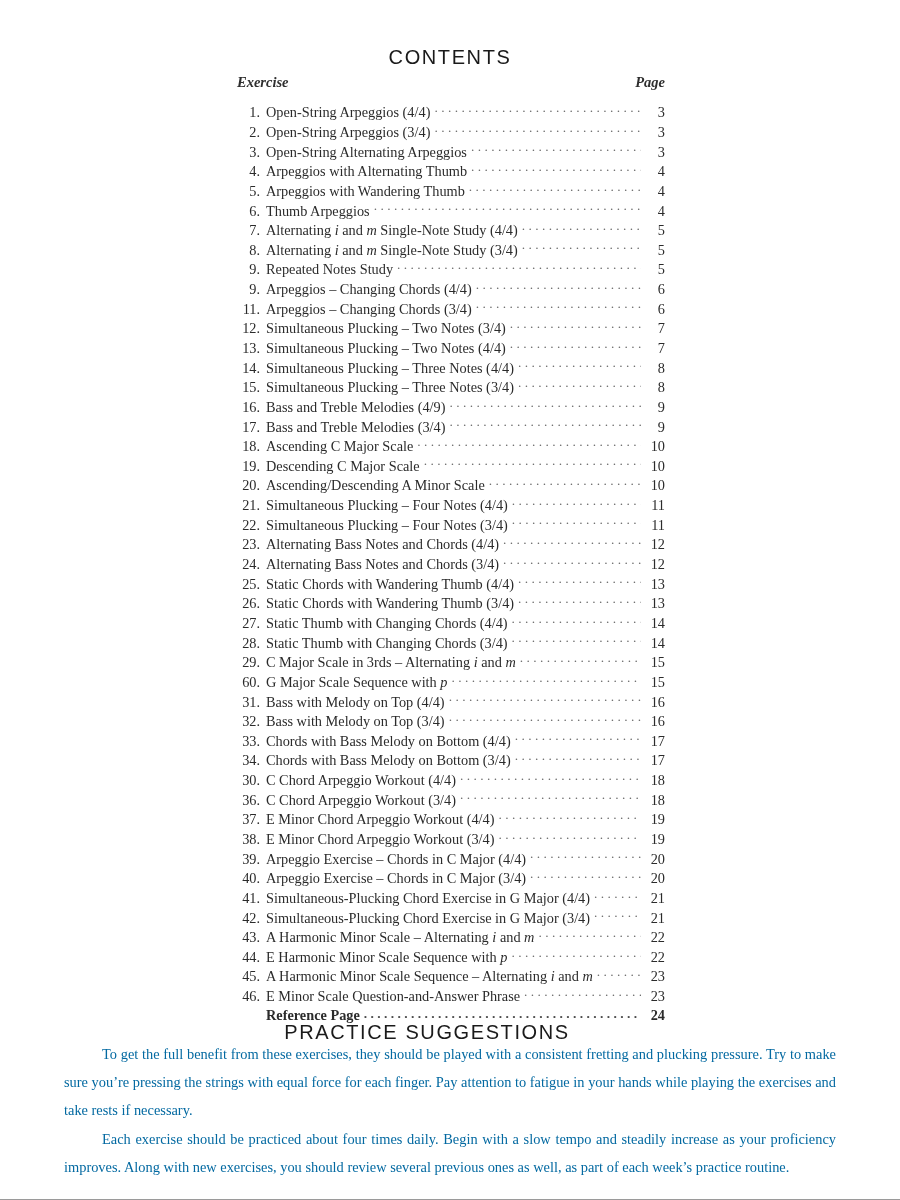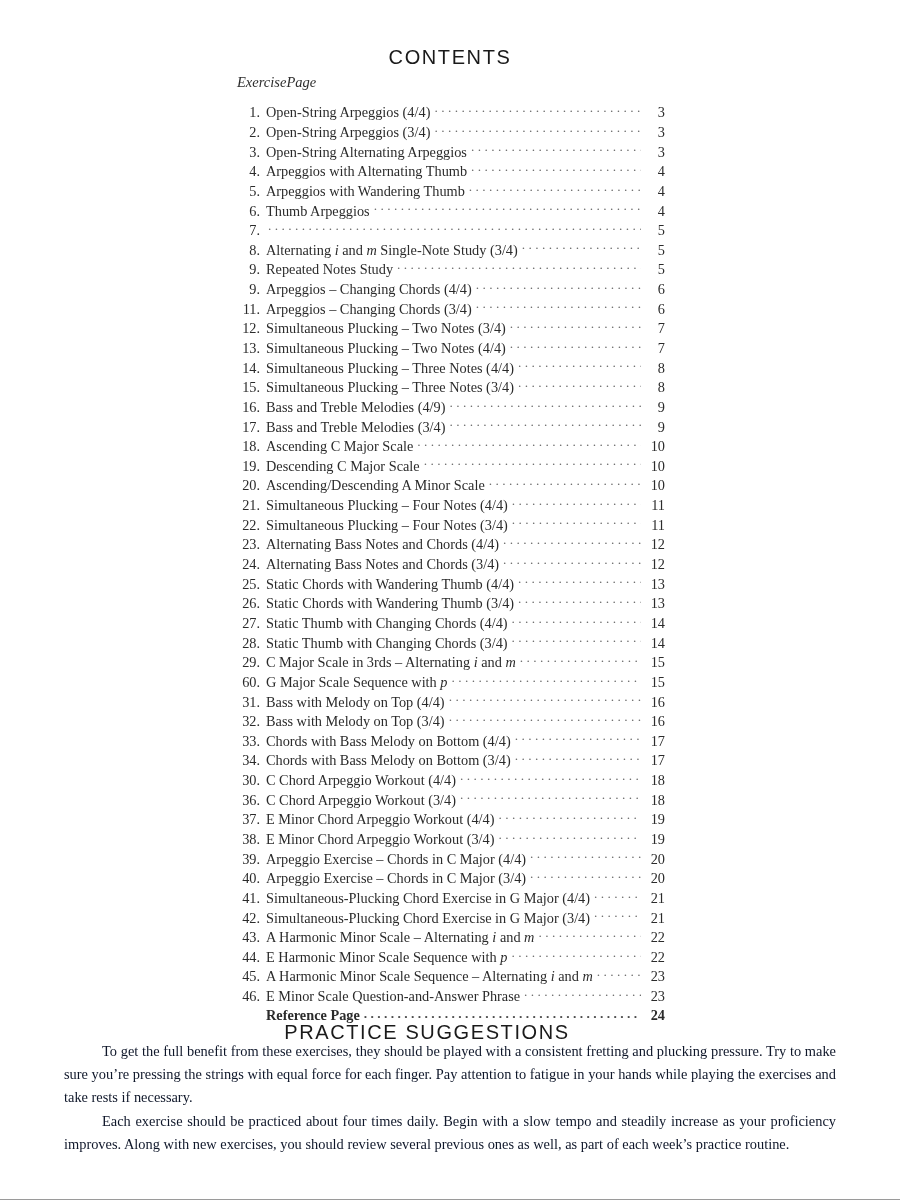--- a/index.html
+++ b/index.html
@@ -49,24 +49,26 @@
   
   #toc {
     position: absolute;
     top: 74px;
     left: 237px;
     width: 428px;
   }
 
   .toc-header-row {
     display: flex;
+    justify-content: space-between;
     font-style: italic;
     font-size: 14.5px;
     color: #2e2e2e;
     margin-bottom: 12px;
+    font-weight: bold;
   }
 
   .toc-row {
     display: flex;
     align-items: baseline;
     font-size: 14.3px;
     line-height: 19.35px;
     color: #2b2b2b;
     white-space: nowrap;
   }
@@ -115,23 +117,23 @@
     text-align: right;
   }
 
   
   #practice-body {
     position: absolute;
     top: 1040px;
     left: 64px;
     width: 772px;
     font-size: 14.4px;
-    line-height: 23px;
+    line-height: 28px;
     text-align: justify;
-    color: #0f172a;
+    color: #0369a1;
   }
   #practice-body p {
     margin: 0 0 1px 0;
     text-indent: 38px;
   }
 </style>
 </head>
 <body>
 
 <div class="page">
@@ -175,20 +177,21 @@
           <span class="toc-page">4</span>
         </div>
         <div class="toc-row">
           <span class="toc-num">6.</span>
           <span class="toc-title">Thumb Arpeggios</span>
           <span class="toc-leader"></span>
           <span class="toc-page">4</span>
         </div>
         <div class="toc-row">
           <span class="toc-num">7.</span>
+          <span class="toc-title">Alternating <i>i</i> and <i>m</i> Single-Note Study (4/4)</span>
           <span class="toc-leader"></span>
           <span class="toc-page">5</span>
         </div>
         <div class="toc-row">
           <span class="toc-num">8.</span>
           <span class="toc-title">Alternating <i>i</i> and <i>m</i> Single-Note Study (3/4)</span>
           <span class="toc-leader"></span>
           <span class="toc-page">5</span>
         </div>
         <div class="toc-row">

